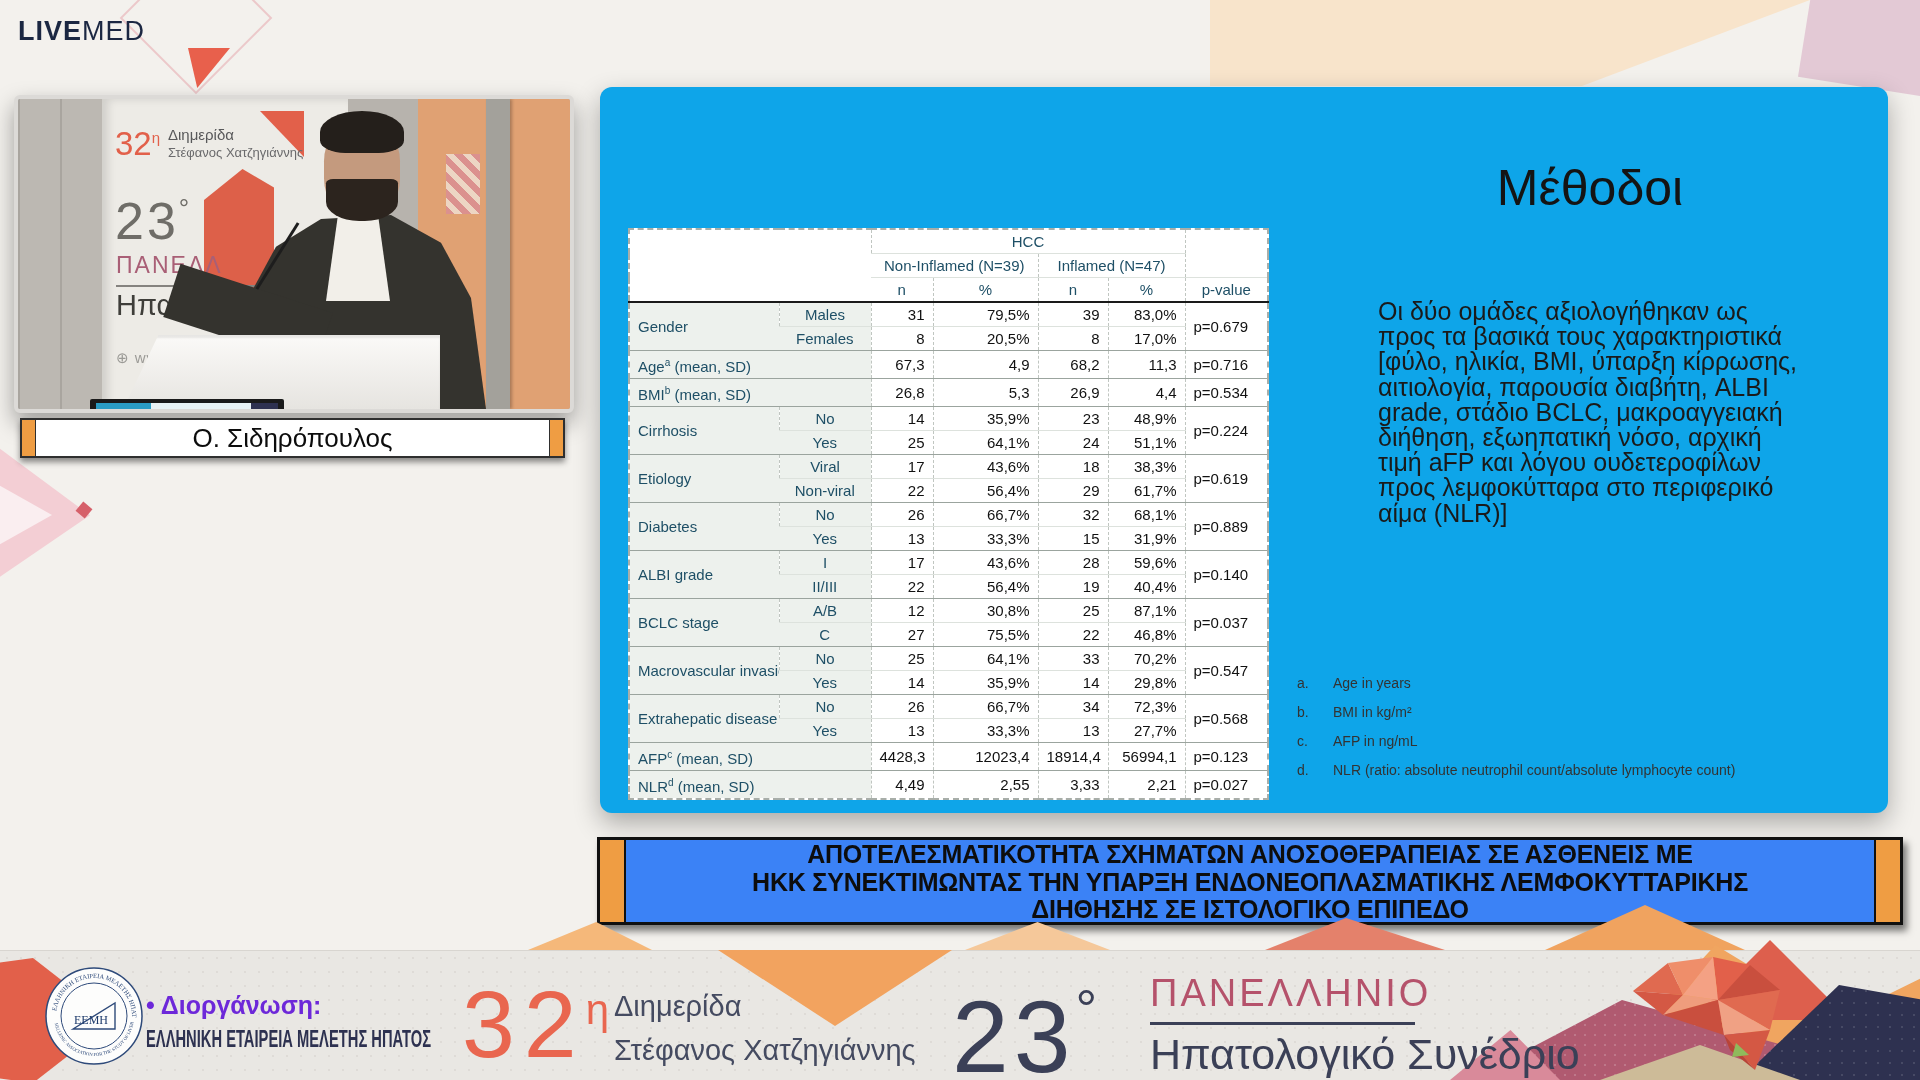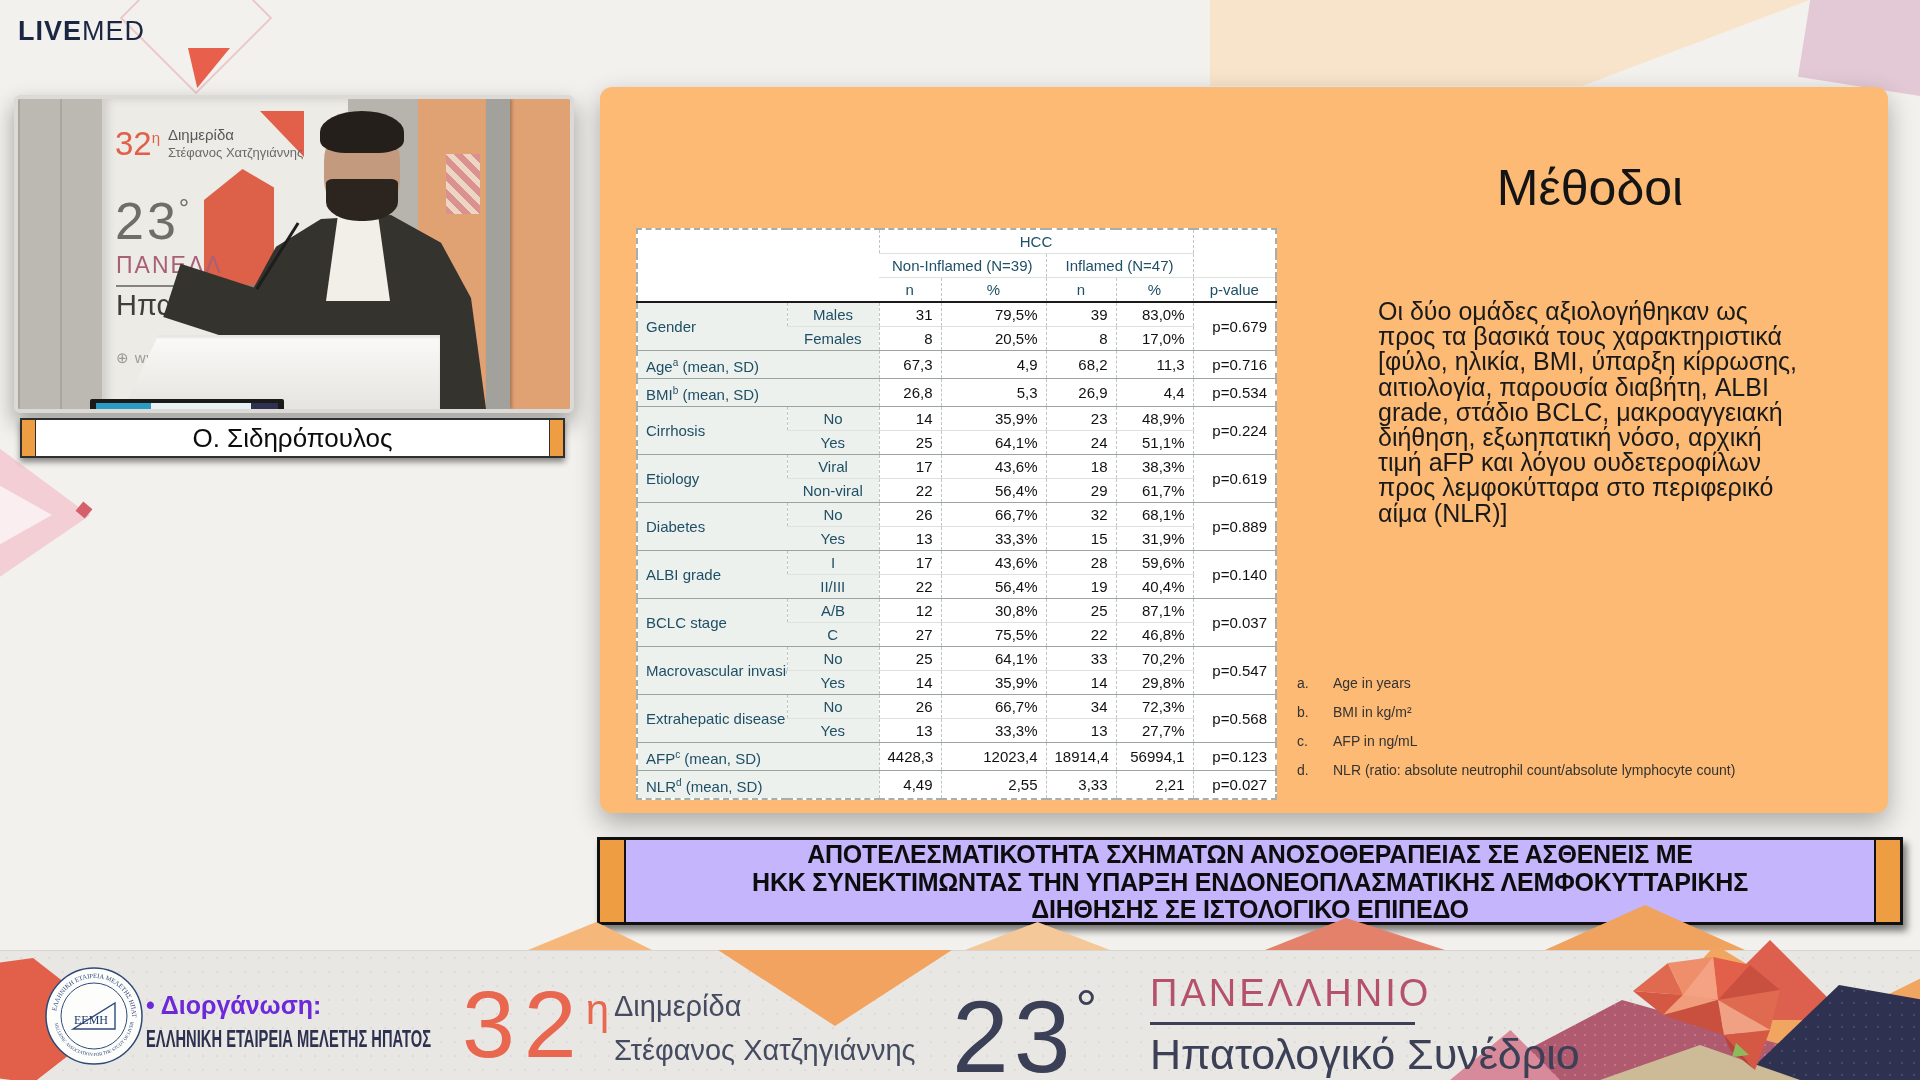--- a/index.html
+++ b/index.html
@@ -62,45 +62,45 @@
   .laptop{left:72px;top:300px;width:194px;height:10px;background:#1a1a1a;border-radius:2px 2px 0 0;}
   .laptop-screen{left:78px;top:304px;width:182px;height:6px;background:linear-gradient(90deg,#2a9cc4 0 30%,#e8f2f5 30% 85%,#2e3150 85%);}
   
   .plate{left:20px;top:418px;width:541px;height:36px;background:#fff;border:2px solid #2f2f2f;
     box-shadow:0 4px 6px rgba(0,0,0,.45);}
   .plate .cap{position:absolute;top:0;width:13px;height:36px;background:#ef9d43;}
   .plate .capL{left:0;border-right:1px solid #2f2f2f;}
   .plate .capR{right:0;border-left:1px solid #2f2f2f;}
   .plate .nm{position:absolute;left:0;right:0;top:0;text-align:center;font-size:26px;line-height:36px;color:#0c0c0c;}
   
-  .slide{left:600px;top:87px;width:1288px;height:726px;background:#fdba74;border-radius:12px;
+  .slide{left:600px;top:87px;width:1288px;height:726px;background:#0ea5e9;border-radius:12px;
     box-shadow:0 10px 26px rgba(0,0,0,.3);}
   .slide-title{left:780px;top:72px;width:420px;text-align:center;font-size:50px;color:#141414;}
   .slide-par{left:778px;top:212px;width:430px;font-size:25px;line-height:25.2px;color:#1a1a1a;}
   .fnotes{left:697px;top:588px;font-size:14px;color:#333;}
   .fnote{display:flex;margin-bottom:13px;}
   .fnote .mk{width:36px;}
   
-  .tbl-wrap{left:36px;top:141px;}
+  .tbl-wrap{left:28px;top:141px;}
   table.hcc{border-collapse:collapse;table-layout:fixed;width:639px;font-size:15px;background:#fff;
     border:2px dashed #a8aea9;}
   table.hcc td{padding:0 8px;height:23px;line-height:23px;white-space:nowrap;overflow:hidden;
     border-left:1px dashed #c0c6c1;border-top:1px solid #dde2dd;}
   table.hcc td:first-child{border-left:none;}
   td.h{color:#1e4f66;text-align:center;height:22px;line-height:22px;background:#fff;
     border-bottom:1px dashed #b8beba;}
   td.hb{border-bottom:2px solid #1a1a1a !important;}
   td.lbl{background:#edf1ed;color:#1e4f66;text-align:left;padding-left:7px;
     white-space:normal;line-height:17px;vertical-align:middle;}
   td.sub{background:#edf1ed;color:#1e4f66;text-align:center;padding-left:7px;}
   td.num{text-align:right;color:#111;padding-right:9px;}
-  td.pc{text-align:right;color:#111;}
+  td.pc{text-align:left;color:#111;}
   tr.gs td{border-top:1px solid #9ba49e;}
   
-  .banner{left:597px;top:837px;width:1300px;height:82px;background:#c4b5fd;border:3px solid #101010;
+  .banner{left:597px;top:837px;width:1300px;height:82px;background:#3b82f6;border:3px solid #101010;
     box-shadow:4px 6px 7px rgba(0,0,0,.5);}
   .banner .cap{position:absolute;top:0;width:24px;height:82px;background:#ef9d43;}
   .banner .capL{left:0;border-right:2px solid #101010;}
   .banner .capR{right:0;border-left:2px solid #101010;}
   .banner-lines{position:absolute;left:30px;right:30px;top:1px;text-align:center;
     font-size:25px;font-weight:700;line-height:27.5px;color:#0d0d0d;letter-spacing:-0.2px;}
   
   .wedge{bottom:130px;height:28px;}
   .w1{left:528px;width:124px;background:#f5b87a;clip-path:polygon(0 100%,55% 0,100% 100%);}
   .w2{left:965px;width:145px;background:#f5c89a;clip-path:polygon(0 100%,50% 0,100% 100%);}

